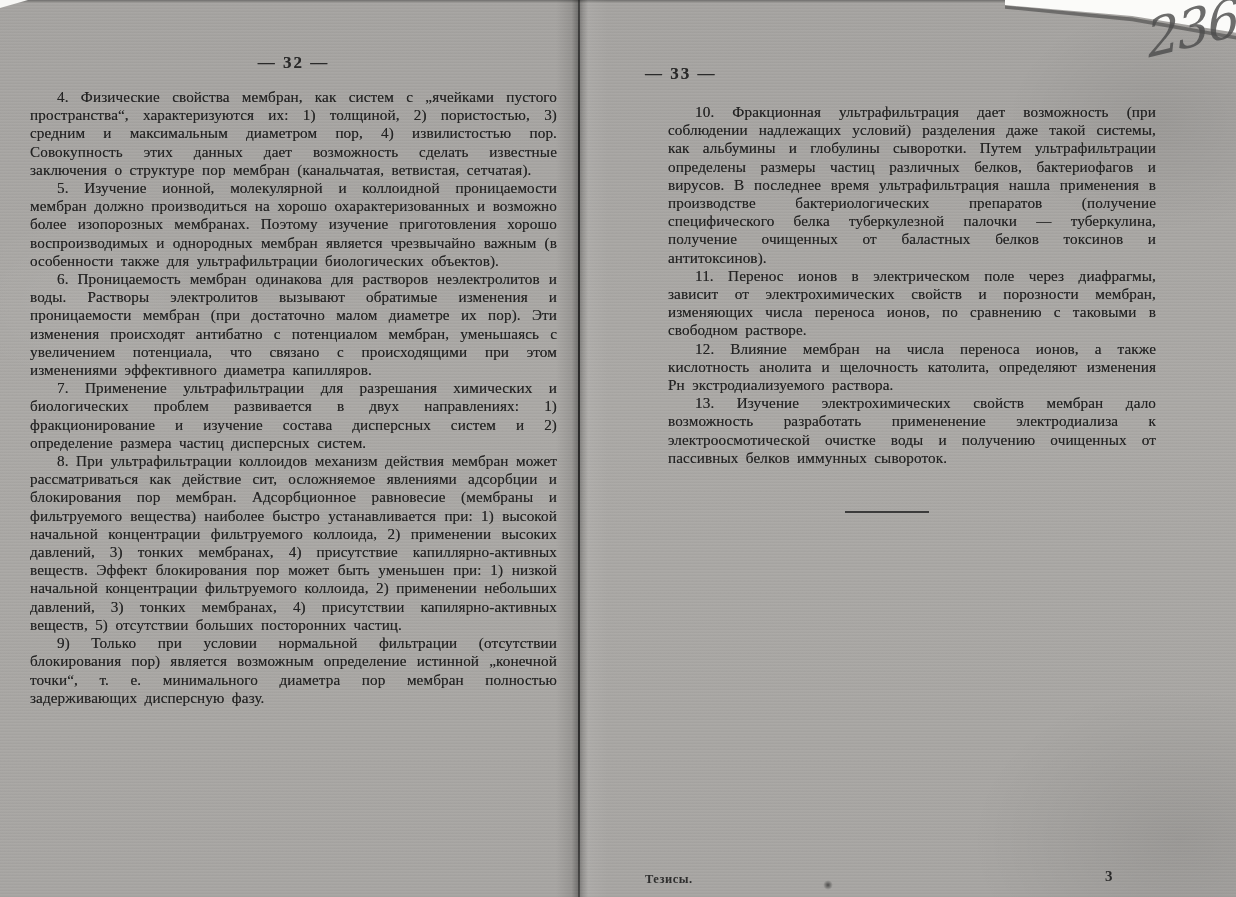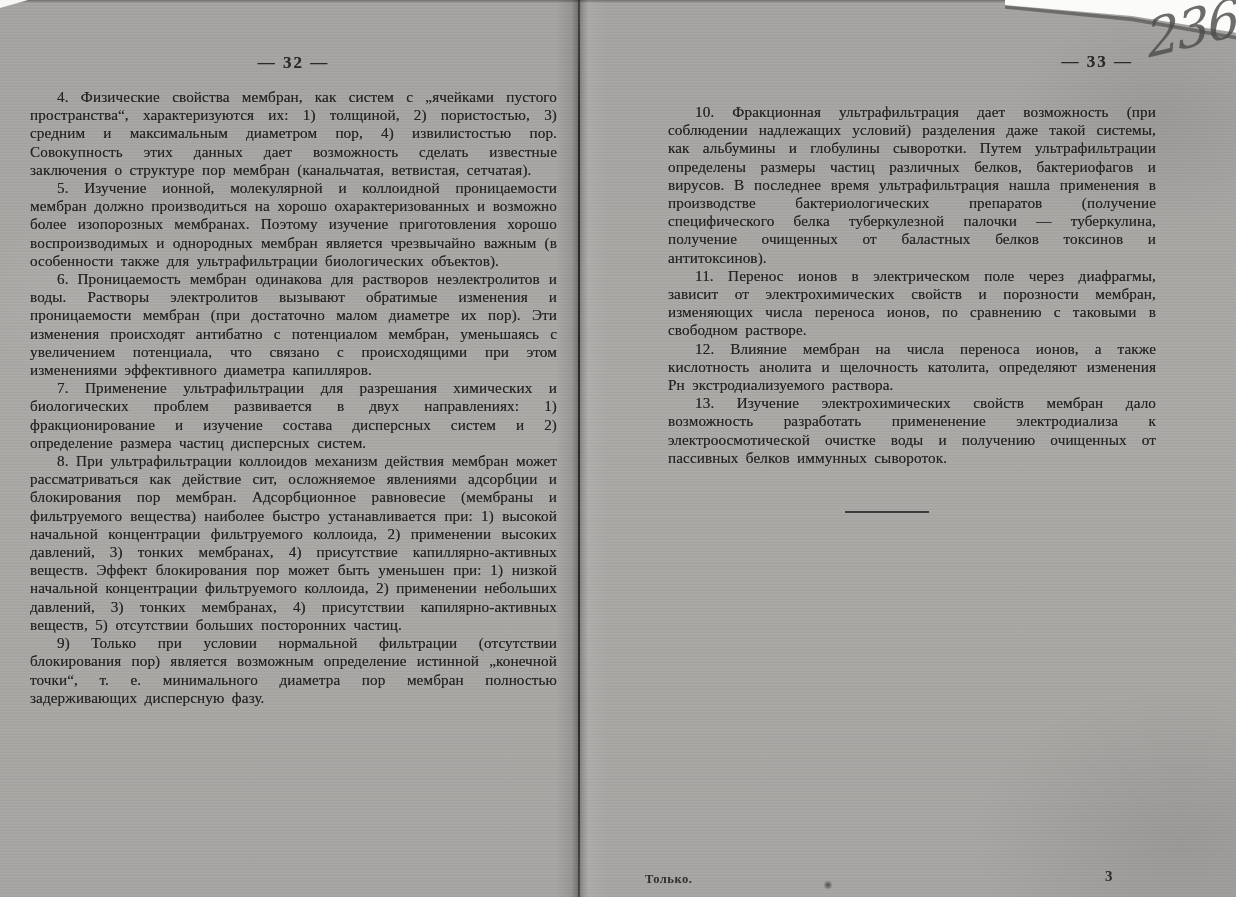--- a/index.html
+++ b/index.html
@@ -58,29 +58,29 @@
 
   <div class="pagecol" style="left:30px;top:88px;width:527px;">
     <p>4. Физические свойства мембран, как систем с „ячейками пустого пространства“, характеризуются их: 1) толщиной, 2) пористостью, 3) средним и максимальным диаметром пор, 4) извилистостью пор. Совокупность этих данных дает возможность сделать известные заключения о структуре пор мембран (канальчатая, ветвистая, сетчатая).</p>
     <p>5. Изучение ионной, молекулярной и коллоидной проницаемости мембран должно производиться на хорошо охарактеризованных и возможно более изопорозных мембранах. Поэтому изучение приготовления хорошо воспроизводимых и однородных мембран является чрезвычайно важным (в особенности также для ультрафильтрации биологических объектов).</p>
     <p>6. Проницаемость мембран одинакова для растворов неэлектролитов и воды. Растворы электролитов вызывают обратимые изменения и проницаемости мембран (при достаточно малом диаметре их пор). Эти изменения происходят антибатно с потенциалом мембран, уменьшаясь с увеличением потенциала, что связано с происходящими при этом изменениями эффективного диаметра капилляров.</p>
     <p>7. Применение ультрафильтрации для разрешания химических и биологических проблем развивается в двух направлениях: 1) фракционирование и изучение состава дисперсных систем и 2) определение размера частиц дисперсных систем.</p>
     <p>8. При ультрафильтрации коллоидов механизм действия мембран может рассматриваться как действие сит, осложняемое явлениями адсорбции и блокирования пор мембран. Адсорбционное равновесие (мембраны и фильтруемого вещества) наиболее быстро устанавливается при: 1) высокой начальной концентрации фильтруемого коллоида, 2) применении высоких давлений, 3) тонких мембранах, 4) присутствие капиллярно-активных веществ. Эффект блокирования пор может быть уменьшен при: 1) низкой начальной концентрации фильтруемого коллоида, 2) применении небольших давлений, 3) тонких мембранах, 4) присутствии капилярно-активных веществ, 5) отсутствии больших посторонних частиц.</p>
     <p>9) Только при условии нормальной фильтрации (отсутствии блокирования пор) является возможным определение истинной „конечной точки“, т. е. минимального диаметра пор мембран полностью задерживающих дисперсную фазу.</p>
   </div>
 
-  <div class="pagenum" style="left:645px;top:52px;width:488px;text-align:right;">— 33 —</div>
+  <div class="pagenum" style="left:645px;top:64px;width:488px;text-align:left;">— 33 —</div>
 
   <div class="pagecol" style="left:668px;top:103px;width:488px;">
     <p>10. Фракционная ультрафильтрация дает возможность (при соблюдении надлежащих условий) разделения даже такой системы, как альбумины и глобулины сыворотки. Путем ультрафильтрации определены размеры частиц различных белков, бактериофагов и вирусов. В последнее время ультрафильтрация нашла применения в производстве бактериологических препаратов (получение специфического белка туберкулезной палочки — туберкулина, получение очищенных от баластных белков токсинов и антитоксинов).</p>
     <p>11. Перенос ионов в электрическом поле через диафрагмы, зависит от электрохимических свойств и порозности мембран, изменяющих числа переноса ионов, по сравнению с таковыми в свободном растворе.</p>
     <p>12. Влияние мембран на числа переноса ионов, а также кислотность анолита и щелочность католита, определяют изменения Рн экстродиализуемого раствора.</p>
     <p>13. Изучение электрохимических свойств мембран дало возможность разработать примененение электродиализа к электроосмотической очистке воды и получению очищенных от пассивных белков иммунных сывороток.</p>
   </div>
 
   <div class="divider"></div>
 
-  <div class="footer-sig">Только.</div>
+  <div class="footer-sig">Тезисы.</div>
   <div class="footer-page">3</div>
 
   <div class="handwritten">236</div>
 
 </div>
 
 </body></html>

